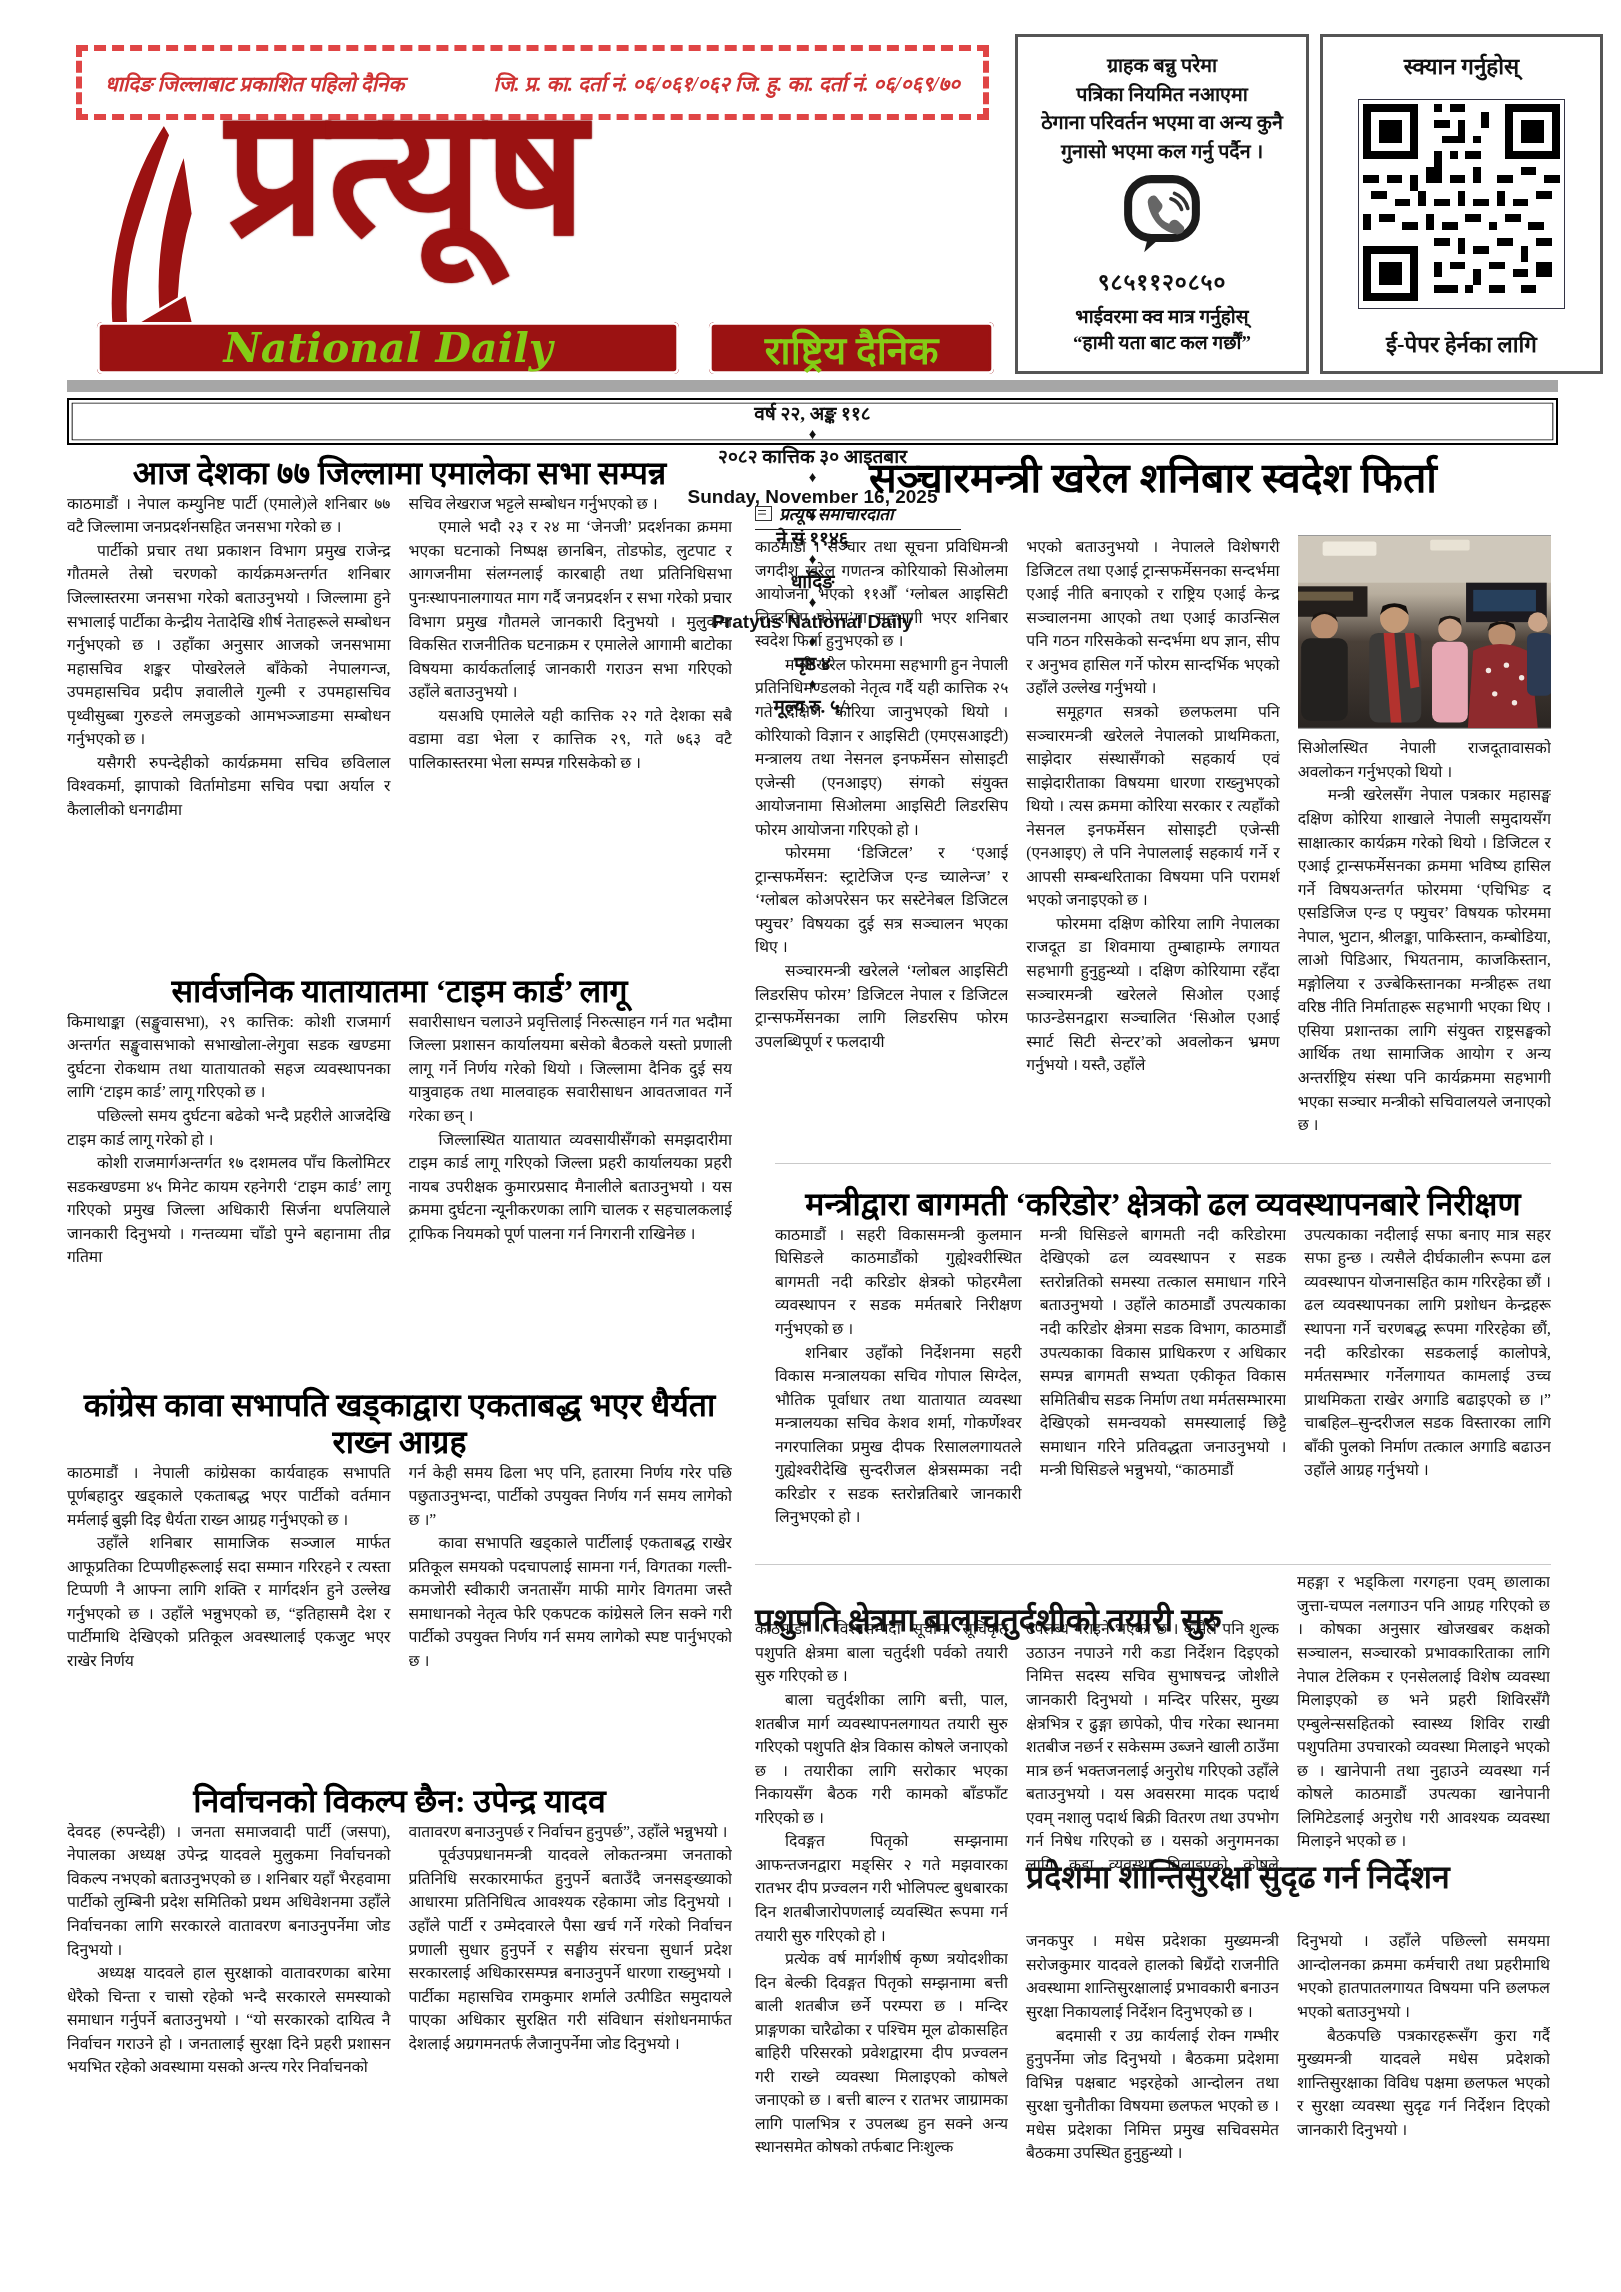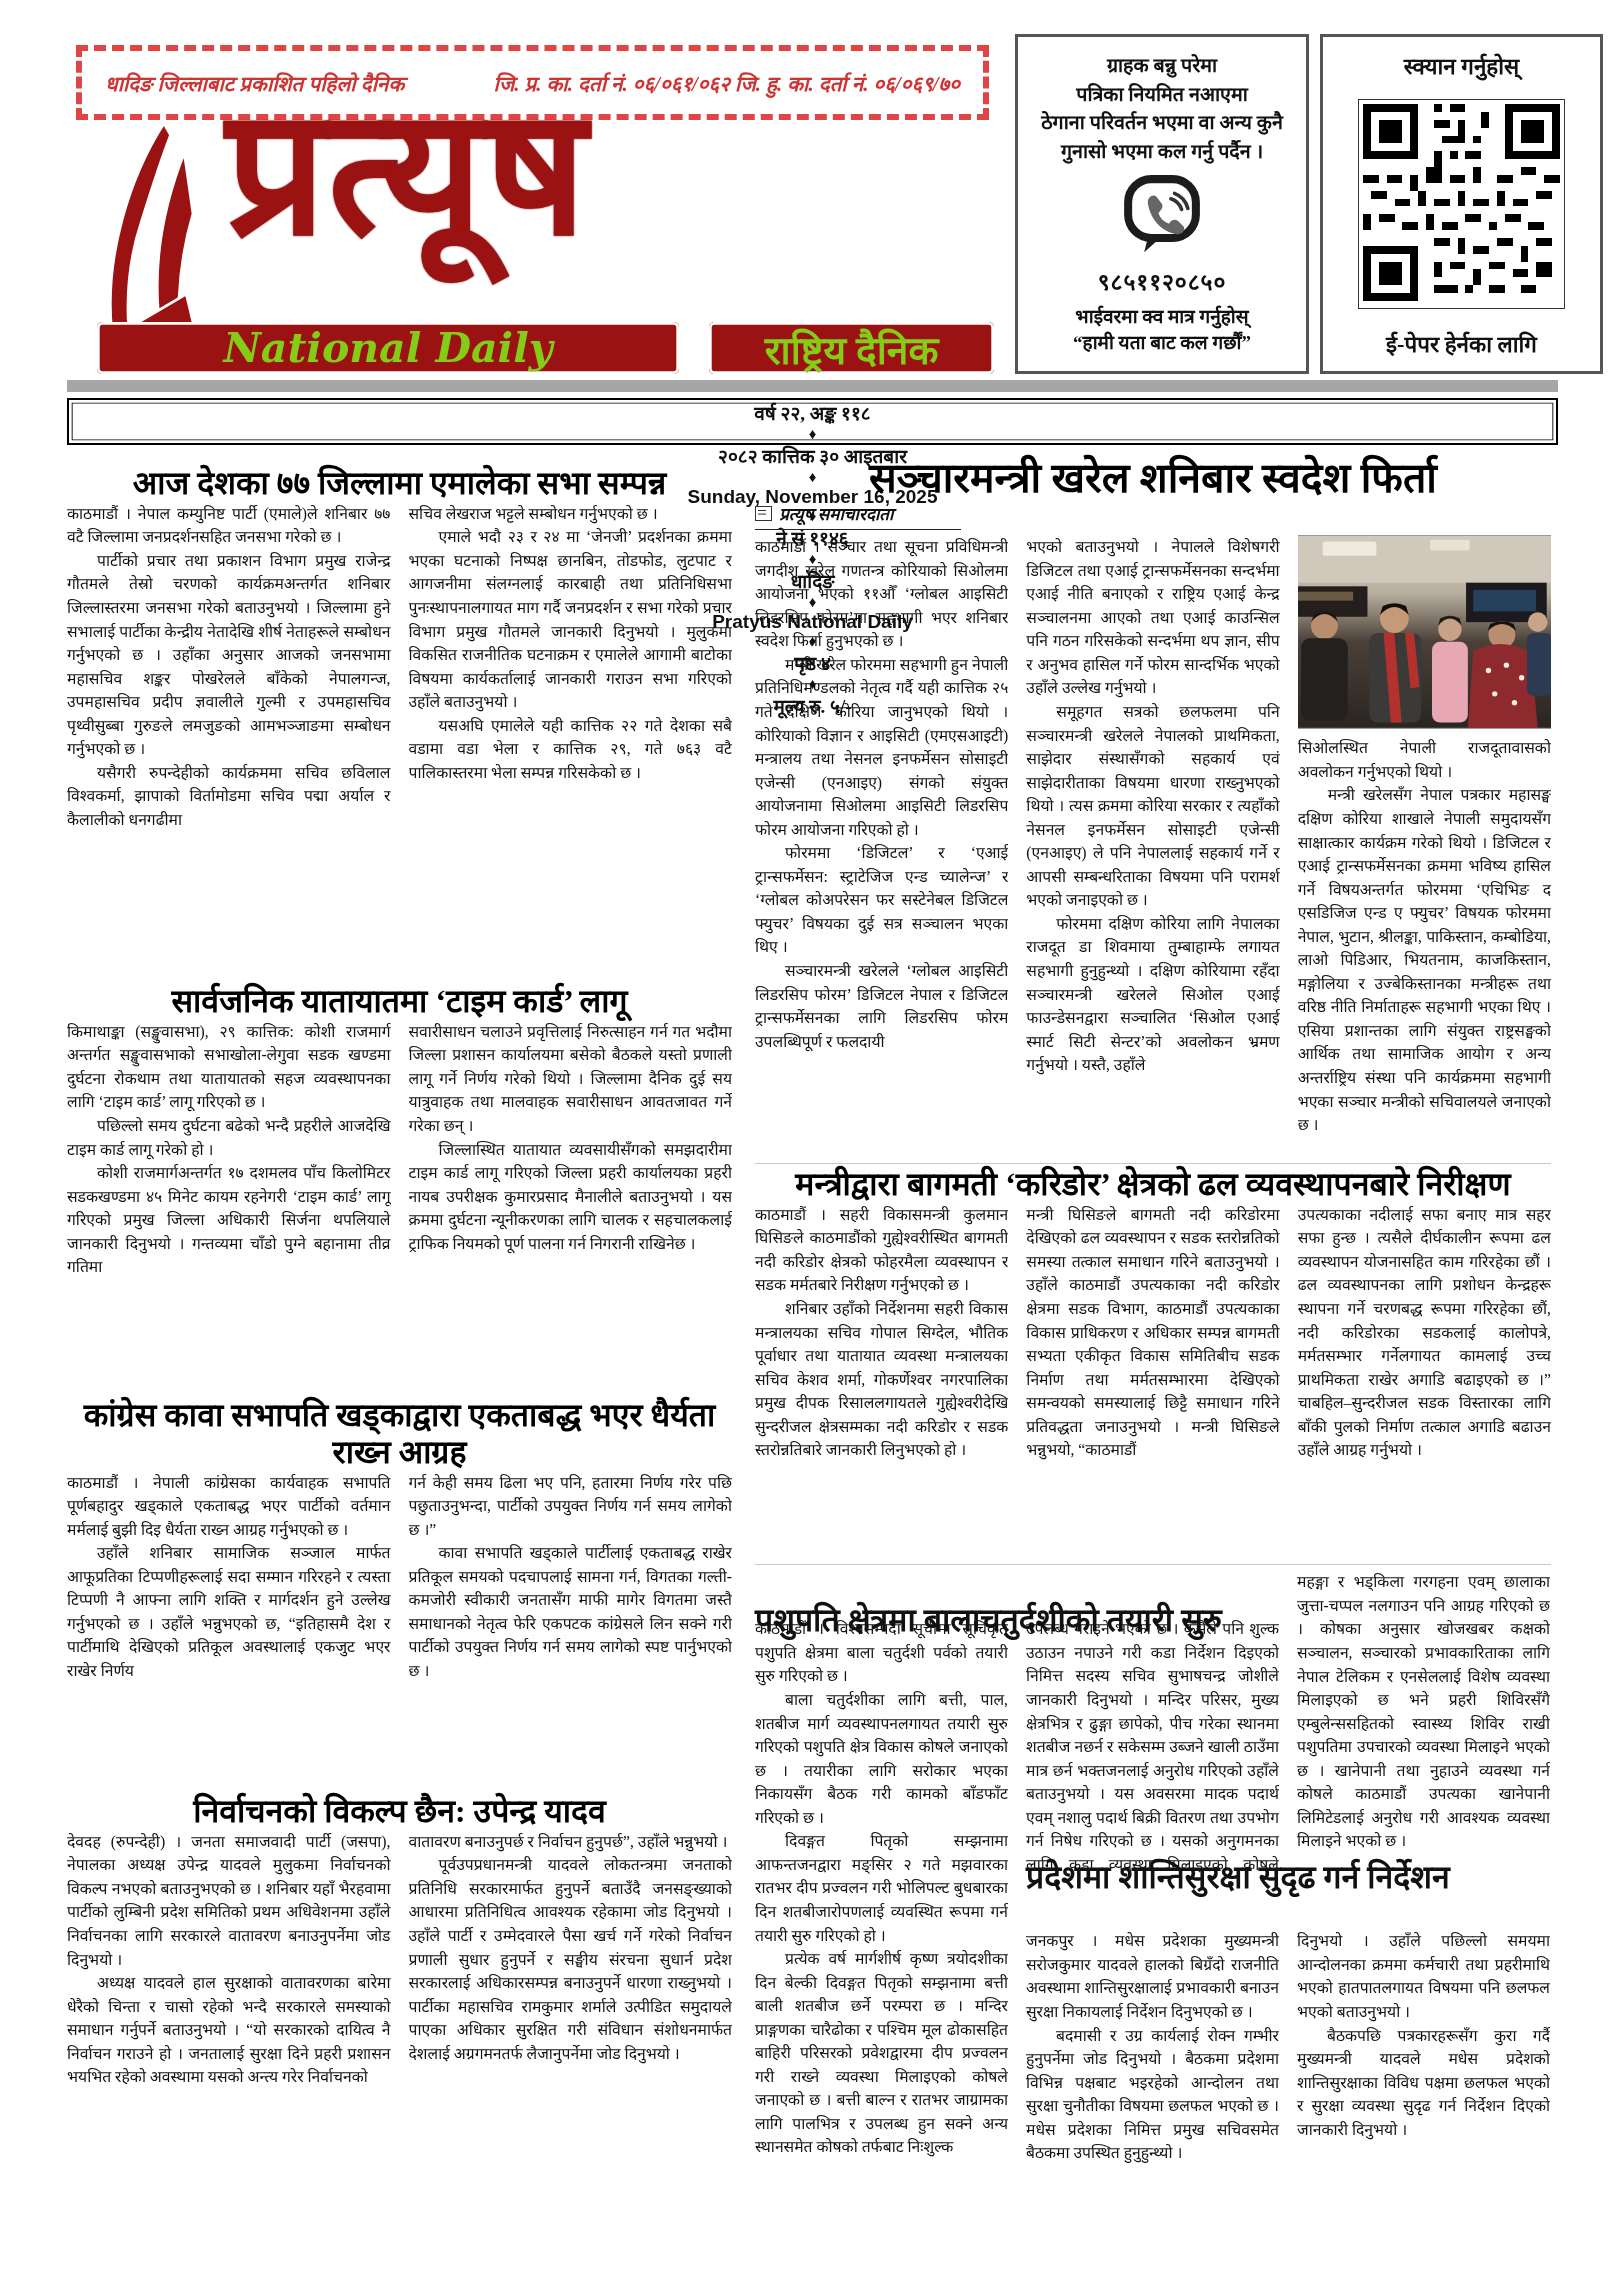--- a/index.html
+++ b/index.html
@@ -45,21 +45,21 @@
   .datebar{
     position:absolute;top:398px;left:67px;width:1491px;height:47px;box-sizing:border-box;
     border:2.7px solid #000;box-shadow:inset 0 0 0 2.7px #fff, inset 0 0 0 3.6px #000;
     display:flex;align-items:center;justify-content:space-between;
     padding:0 21.5px;font-weight:bold;font-size:19px;white-space:nowrap;flex-direction:column;
   }
   .datebar .en{font-family:"Liberation Sans",sans-serif;font-weight:bold;}
   .diamond{font-size:15px;padding:0 3.6px;}
   
   .content{position:absolute;top:455px;left:67px;width:1491px;bottom:16px;display:flex;gap:23px;}
-  .left-block{width:665px;display:flex;flex-direction:column;justify-content:flex-end;}
+  .left-block{width:665px;display:flex;flex-direction:column;}
   .right-block{width:796px;display:flex;flex-direction:column;}
   .article h2{margin:0;text-align:center;font-weight:bold;color:#000;line-height:1.15;}
   .cols{display:flex;gap:18px;}
   .col{flex:1;overflow:hidden;text-align:justify;font-size:15.7px;line-height:1.5;}
   .col p{margin:0;text-indent:30px;}
   .col p:first-child{text-indent:0;}
   .h-md{font-size:32px;}
   .h-lg{font-size:41px;}
   
   .a-emale{height:518px;}    .a-emale .cols{height:473px;}
@@ -68,21 +68,21 @@
   .a-yadav{height:484px;}    .a-yadav .cols{height:432px;}
   
   .a-kharel{height:708px;}
   .a-kharel .cols{height:650px;}
   .byline{display:flex;align-items:center;gap:7.2px;font-style:italic;font-weight:bold;font-size:17px;
           border-bottom:1.8px solid #222;padding-bottom:3.6px;margin-bottom:5.4px;width:206px;}
   .news-ico{width:15px;height:13.4px;border:1.8px solid #333;position:relative;flex:none;}
   .news-ico:before{content:"";position:absolute;left:1.8px;top:2.7px;width:8px;height:1.8px;background:#333;box-shadow:0 3.6px 0 #333;}
   .photo{width:311px;height:192px;margin-left:-57px;margin-bottom:7.2px;border:0.9px solid #999;}
   
-  .a-bagmati{height:401px;border-top:0.9px solid #c9c9c9;padding-top:2px;box-sizing:border-box;}
+  .a-bagmati{height:401px;border-top:0.9px solid #c9c9c9;padding-top:22px;box-sizing:border-box;margin-left:20px;}
   .a-bagmati .cols{height:340px;}
   
   .c34{display:grid;grid-template-columns:253px 253px 253px;grid-template-rows:47px 262px 50px auto;
        column-gap:18px;flex:1;border-top:0.9px solid #c9c9c9;padding-top:5.4px;}
   .c34 h2.pash{grid-column:1/3;grid-row:1;}
   .c34 .colP3{grid-column:3;grid-row:1/3;}
   .c34 .colP1{grid-column:1;grid-row:2/5;}
   .c34 .colP2{grid-column:2;grid-row:2/3;}
   .c34 h2.madh{grid-column:2/4;grid-row:3;align-self:end;padding-bottom:5.4px;}
   .c34 .colM1{grid-column:2;grid-row:4;}

